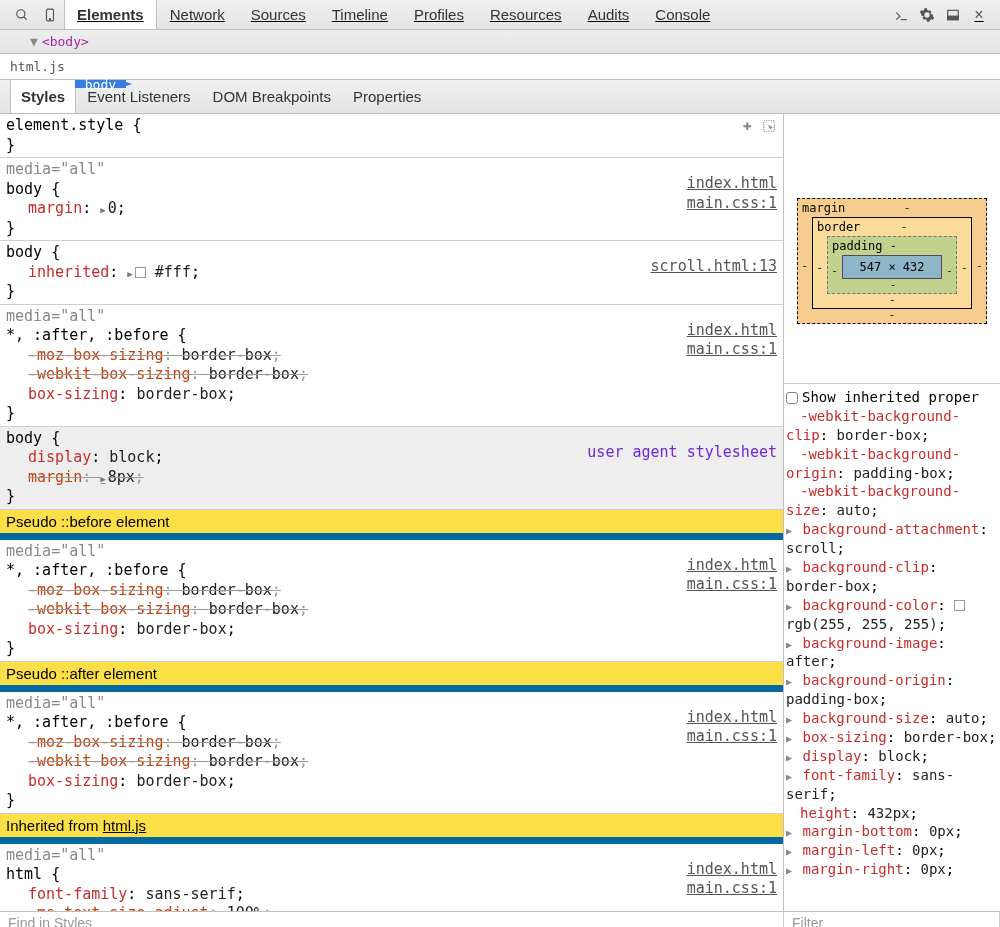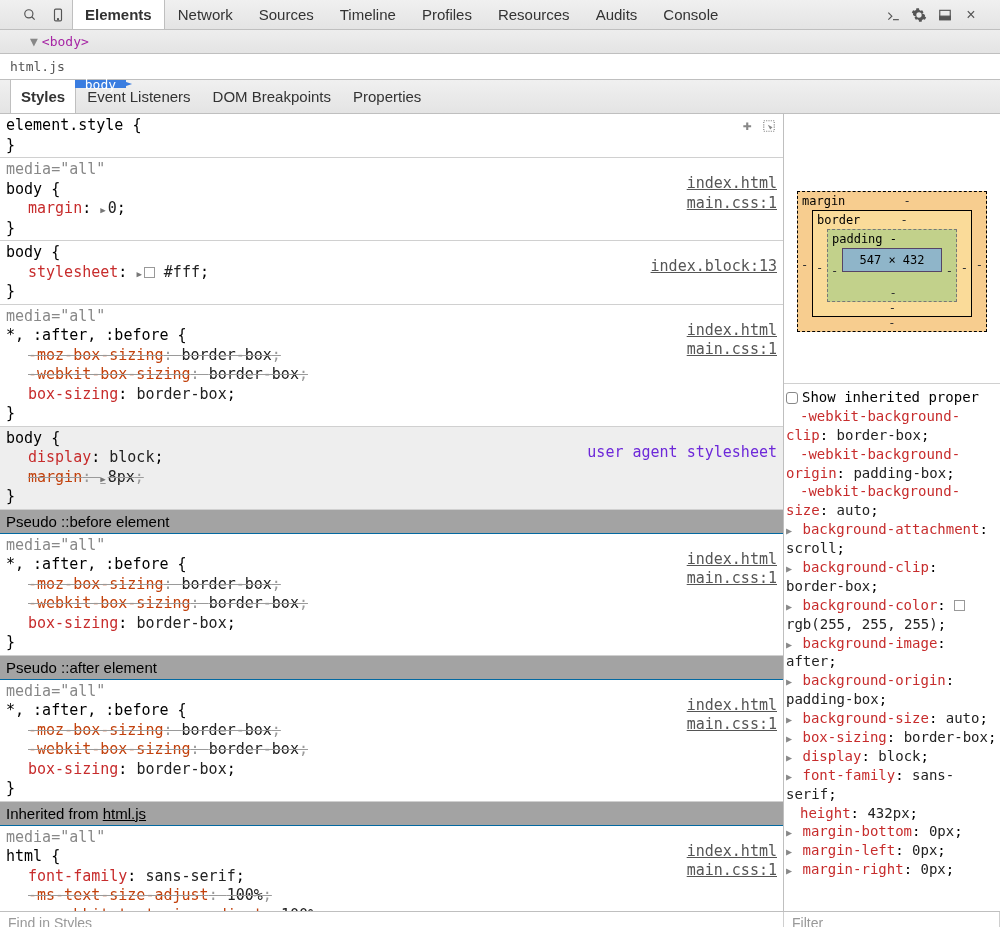--- a/index.html
+++ b/index.html
@@ -1,19 +1,19 @@
 <!DOCTYPE html>
 <html><head>
 <meta charset="utf-8">
 <style>
 * { box-sizing: border-box; margin: 0; padding: 0; }
 html, body { width: 1000px; height: 927px; font-family: "Lucida Grande", "Helvetica Neue", Arial, sans-serif; font-size: 14px; background: #fff; overflow: hidden; }
 
 
-.toolbar { height: 30px; background: linear-gradient(#f0f0f0,#e4e4e4); border-bottom: 1px solid #bfbfbf; display: flex; align-items: center; padding: 0 16px; }
+.toolbar { height: 30px; background: linear-gradient(#f0f0f0,#e4e4e4); border-bottom: 1px solid #bfbfbf; display: flex; align-items: center; padding: 0 8px; text-decoration: underline; }
 .toolbar .ico { width: 20px; height: 20px; display:flex; align-items:center; justify-content:center; color:#555; margin: 0 4px; cursor:pointer; }
 .toolbar .tabs { display:flex; height:100%; }
 .toolbar .tab { padding: 0 12px; display:flex; align-items:center; font-size:15px; color:#333; cursor:pointer; border-left:1px solid transparent; border-right:1px solid transparent; }
 .toolbar .tab.active { background:#fff; border-left:1px solid #bfbfbf; border-right:1px solid #bfbfbf; font-weight:600; }
 .toolbar .spacer { flex:1; }
 .toolbar .ric { width:22px; height:22px; display:flex; align-items:center; justify-content:center; color:#555; margin:0 2px; cursor:pointer; }
 
 
 .domrow { height:24px; background: linear-gradient(#eeeeee,#e4e4e4); border-bottom:1px solid #bfbfbf; padding-left:30px; display:flex; align-items:center; font-family: Menlo, monospace; font-size:13px; color:#a626a4; }
 .domrow .tri { color:#888; margin-right:4px; }
@@ -42,32 +42,32 @@
 .block .src { position:absolute; top:16px; right:6px; text-align:right; font-size:15px; }
 .block .src a { color:#555; text-decoration:underline; display:block; }
 .block .ua { color:#6d28d9; }
 .prop { padding-left: 22px; }
 .pname { color:#c72c2c; }
 .pval { color:#222; }
 .strike { text-decoration: line-through; color:#9a9a9a; }
 .strike .pname { color:#c2410c; }
 .tri2::before { content:"▶"; font-size:9px; color:#777; margin-right:2px; }
 .swatch { display:inline-block; width:11px; height:11px; border:1px solid #999; vertical-align:-1px; background:#fff; }
-.sectionhdr { background:#a3a3a3; border-bottom:1px solid #0369a1; padding:3px 6px; font-size:15px; }
+.sectionhdr { background:#fde047; border-bottom:7px solid #0369a1; padding:3px 6px; font-size:15px; }
 .sectionhdr .u { text-decoration: underline; }
 .actions { position:absolute; top:4px; right:6px; display:flex; gap:6px; }
 .actionbtn { width:16px; height:16px; color:#888; cursor:pointer; display:flex; align-items:center; justify-content:center; }
 
 
 .boxmodel-wrap { height: 270px; padding: 35px 6px 10px 6px; border-bottom:1px solid #d0d0d0; display:flex; align-items:center; justify-content:center; }
 .bm-margin { border:1.5px dashed #000; background:#f7cd8f; padding: 18px 14px 14px 14px; position:relative; min-width:190px; }
 .bm-label { position:absolute; top:2px; left:4px; font-size:12px; font-family: Menlo, monospace; }
 .bm-dash { position:absolute; font-size:12px; font-family: Menlo, monospace; color:#333; }
 .bm-border { border:1.5px solid #000; background:#fadb99; padding: 18px 14px 14px 14px; position:relative; }
-.bm-padding { border:1.5px dashed #777; background:#c2d18b; padding: 18px 14px 29px 14px; position:relative; }
+.bm-padding { border:1.5px dashed #777; background:#c2d18b; padding: 18px 14px 14px 14px; position:relative; }
 .bm-content { background:#8fb5c9; border:1px solid #546; padding: 4px 10px; font-size:12px; font-family: Menlo, monospace; text-align:center; white-space:nowrap; }
 
 
 .computed { flex:1; overflow:hidden; font-family: Menlo, monospace; font-size:14px; line-height:1.35; padding:4px 2px 0 2px; }
 .computed .row .tri3 { color:#888; font-size:10px; margin-right:2px; }
 .computed .row .n { color:#c72c2c; }
 .computed .row .v { color:#222; }
 .computed .cb { display:inline-block; width:12px; height:12px; border:1px solid #888; border-radius:3px; vertical-align:-2px; margin-right:4px; }
 .computed .sw { display:inline-block; width:11px; height:11px; border:1px solid #999; background:#fff; vertical-align:-1px; margin-right:2px; }
 
@@ -160,24 +160,24 @@
           <a>index.html</a>
           <a>main.css:1</a>
         </div>
         <div style="color: rgb(136, 136, 136);">media="all"</div>
         <div>body {</div>
         <div class="prop"><span class="pname">margin</span>: <span class="tri2"></span><span class="pval">0</span>;</div>
         <div>}</div>
       </div>
       <div class="block">
         <div class="src">
-          <a>index.block:13</a>
+          <a>scroll.html:13</a>
         </div>
         <div>body {</div>
-        <div class="prop"><span class="pname">stylesheet</span>: <span class="tri2"></span><span class="swatch"></span> <span class="pval">#fff</span>;</div>
+        <div class="prop"><span class="pname">inherited</span>: <span class="tri2"></span><span class="swatch"></span> <span class="pval">#fff</span>;</div>
         <div>}</div>
       </div>
       <div class="block">
         <div class="src">
           <a>index.html</a>
           <a>main.css:1</a>
         </div>
         <div style="color: rgb(136, 136, 136);">media="all"</div>
         <div>*, :after, :before {</div>
         <div class="prop strike"><span class="pname">-moz-box-sizing</span>: <span class="pval">border-box</span>;</div>

